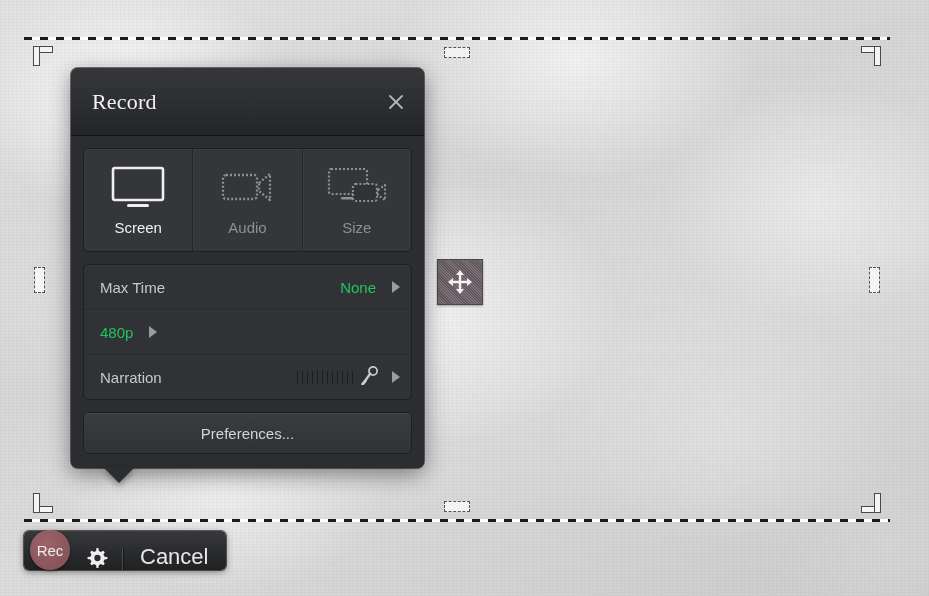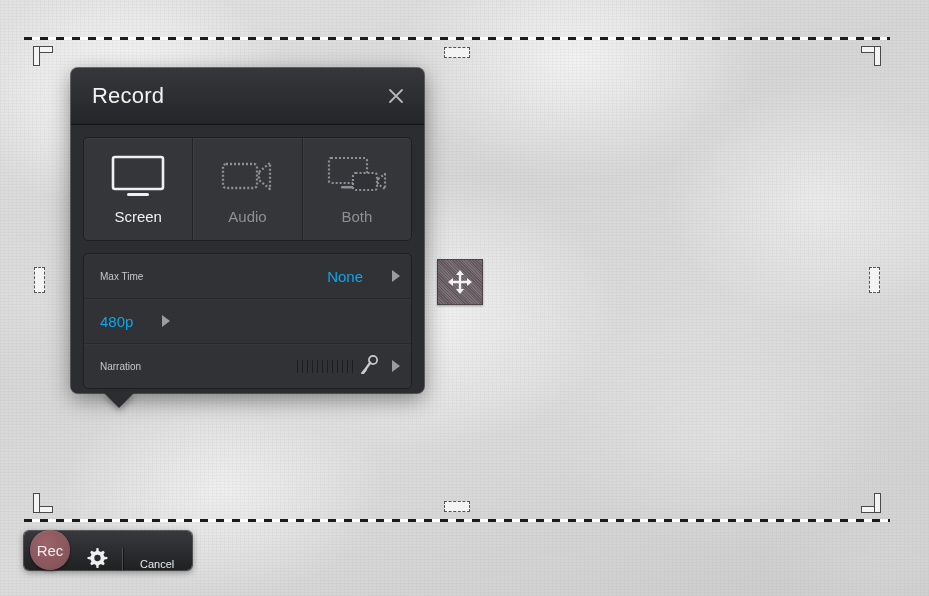--- a/index.html
+++ b/index.html
@@ -135,43 +135,44 @@
     position: absolute;
     left: 71px;
     top: 68px;
     width: 353px;
     border-radius: 7px;
     background: #2b2d30;
     box-shadow: 0 6px 22px rgba(0,0,0,0.45), 0 0 0 1px rgba(0,0,0,0.5);
     overflow: visible;
   }
   #dialog-titlebar {
-    height: 57px;
+    height: 68px;
     border-radius: 7px 7px 0 0;
     background: linear-gradient(180deg, #35373a 0%, #2c2e31 55%, #232528 100%);
     border-bottom: 1px solid #141517;
     display: flex;
     align-items: center;
     padding: 0 14px 0 21px;
     box-sizing: border-box;
+    font-family: Liberation Serif, serif;
   }
   #dialog-title {
     flex: 1;
     color: #f2f2f2;
     font-size: 22px;
     letter-spacing: 0.2px;
   }
   #close-button {
     width: 28px; height: 28px;
     display: flex; align-items: center; justify-content: center;
     cursor: pointer;
   }
 
   #dialog-body {
-    padding: 12px 12px 4px 12px;
+    padding: 12px 12px 14px 12px;
     background: #2b2d30;
     border-radius: 0 0 7px 7px;
     position: relative;
   }
 
   
   #mode-selector {
     display: flex;
     background: #343639;
     border: 1px solid #1d1f21;
@@ -211,26 +212,26 @@
     align-items: center;
     padding: 0 11px 0 16px;
     border-bottom: 1px solid #262829;
     box-shadow: inset 0 1px 0 rgba(255,255,255,0.025);
     cursor: pointer;
   }
   .setting-row:last-child { border-bottom: none; }
   .setting-label {
     flex: 1;
     color: #c6c9cc;
-    font-size: 10px;
+    font-size: 15px;
   }
   .setting-value {
-    color: #0ea5e9;
+    color: #22c55e;
     font-size: 15px;
-    margin-right: 27px;
+    margin-right: 14px;
   }
   .setting-extra { margin-right: 12px; display: flex; align-items: center; gap: 7px; }
   .chevron { width: 10px; display: flex; align-items: center; justify-content: center; }
 
   
   .level-meter {
     display: flex;
     gap: 2px;
     align-items: flex-end;
     height: 15px;
@@ -305,21 +306,21 @@
     flex: none;
   }
   #toolbar-divider {
     width: 1px; height: 22px;
     background: #4c4e51;
     box-shadow: 1px 0 0 rgba(0,0,0,0.5);
     flex: none;
   }
   #cancel-button {
     color: #e8e8e8;
-    font-size: 11px;
+    font-size: 22px;
     cursor: pointer;
     padding: 0 4px;
     flex: none;
   }
 </style>
 </head>
 <body>
 
 <div id="desktop">
   <div id="desktop-noise"></div>
@@ -399,21 +400,21 @@
 
       <div class="mode-button dim">
         <div class="mode-icon">
           <svg width="66" height="46" viewBox="0 0 66 46">
             <rect x="5" y="5" width="38" height="25" rx="2" fill="none" stroke="#8d9094" stroke-width="2.2" stroke-dasharray="2 2"></rect>
             <rect x="17" y="33" width="18" height="2.6" rx="1.3" fill="#8d9094"></rect>
             <rect x="29" y="20" width="24" height="17" rx="2.5" fill="#303235" stroke="#8d9094" stroke-width="2.2" stroke-dasharray="2 2"></rect>
             <path d="M54,26 L61,21 L61,36 L54,31 Z" fill="#303235" stroke="#8d9094" stroke-width="2.2" stroke-dasharray="2 2" stroke-linejoin="round"></path>
           </svg>
         </div>
-        <div class="mode-label">Both</div>
+        <div class="mode-label">Size</div>
       </div>
 
     </div>
 
     <div id="settings-list">
 
       <div class="setting-row">
         <span class="setting-label">Max Time</span>
         <span class="setting-value">None</span>
         <span class="chevron">
@@ -460,20 +461,21 @@
         <span class="chevron">
           <svg width="9" height="12" viewBox="0 0 9 12">
               <polygon points="1,0 9,6 1,12" fill="#9a9da0"></polygon>
             </svg>
         </span>
       </div>
 
 
     </div>
 
+    <div id="preferences-button">Preferences...</div>
 
     <div id="popover-tail"></div>
   </div>
 </div>
 
 <div id="bottom-toolbar">
   <div id="rec-button">Rec</div>
   <div id="gear-button">
     <svg width="23" height="23" viewBox="0 0 24 24">
       <path fill="#eeeeee" d="M12,2.2 L14,2.2 L14.45,5.2 A7,7 0 0,1 16.4,6.35 L19.1,4.95 L20.6,6.45 L19.2,9.15 A7,7 0 0,1 20.35,11.1 L23.35,11.55 L23.35,13.55 L20.35,14 A7,7 0 0,1 19.2,15.95 L20.6,18.65 L19.1,20.15 L16.4,18.75 A7,7 0 0,1 14.45,19.9 L14,22.9 L12,22.9 L11.55,19.9 A7,7 0 0,1 9.6,18.75 L6.9,20.15 L5.4,18.65 L6.8,15.95 A7,7 0 0,1 5.65,14 L2.65,13.55 L2.65,11.55 L5.65,11.1 A7,7 0 0,1 6.8,9.15 L5.4,6.45 L6.9,4.95 L9.6,6.35 A7,7 0 0,1 11.55,5.2 Z"></path>

